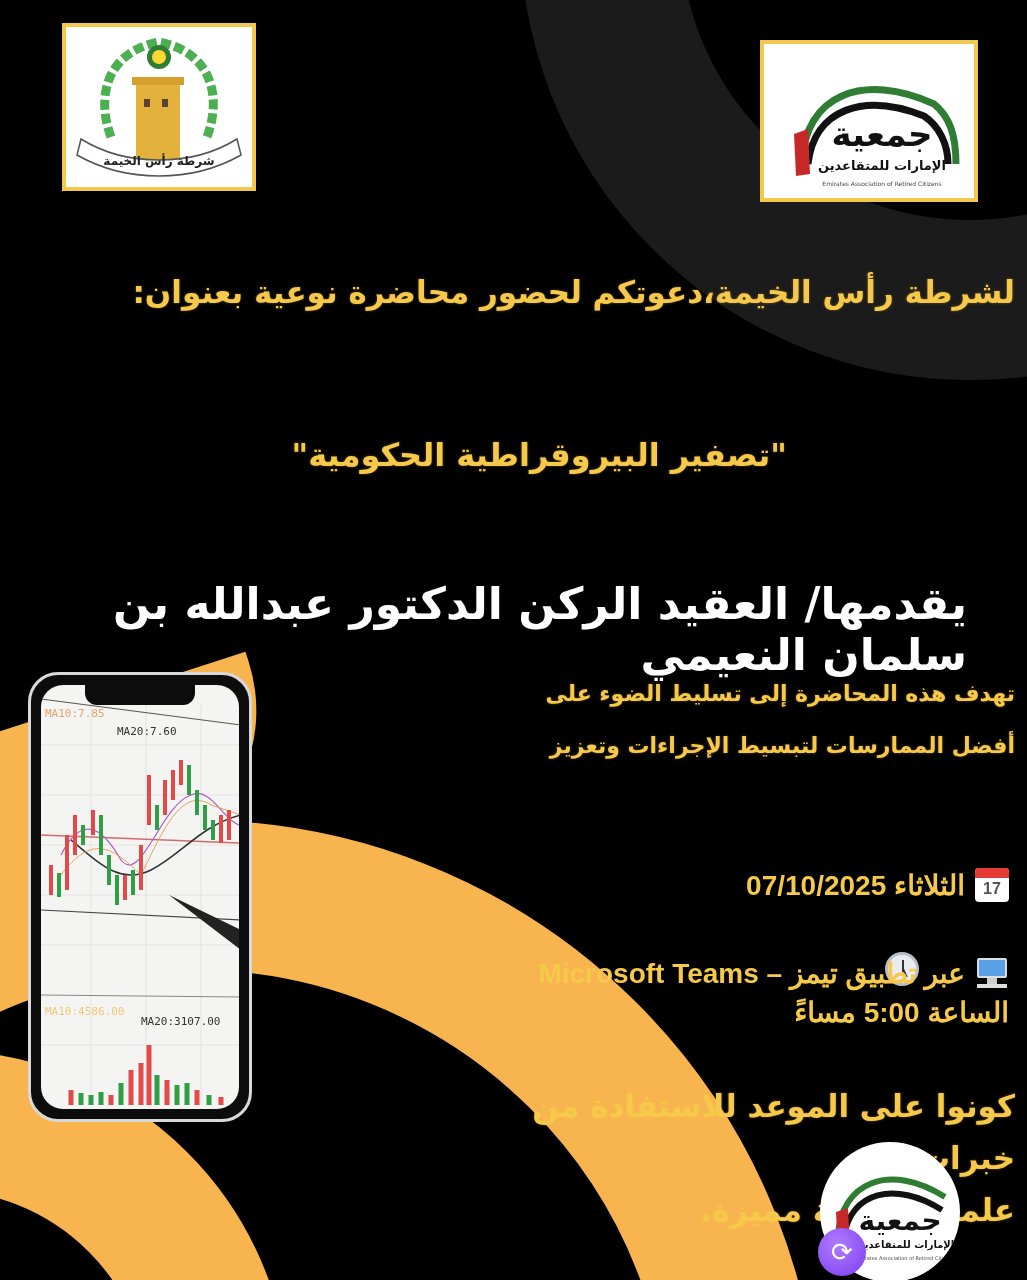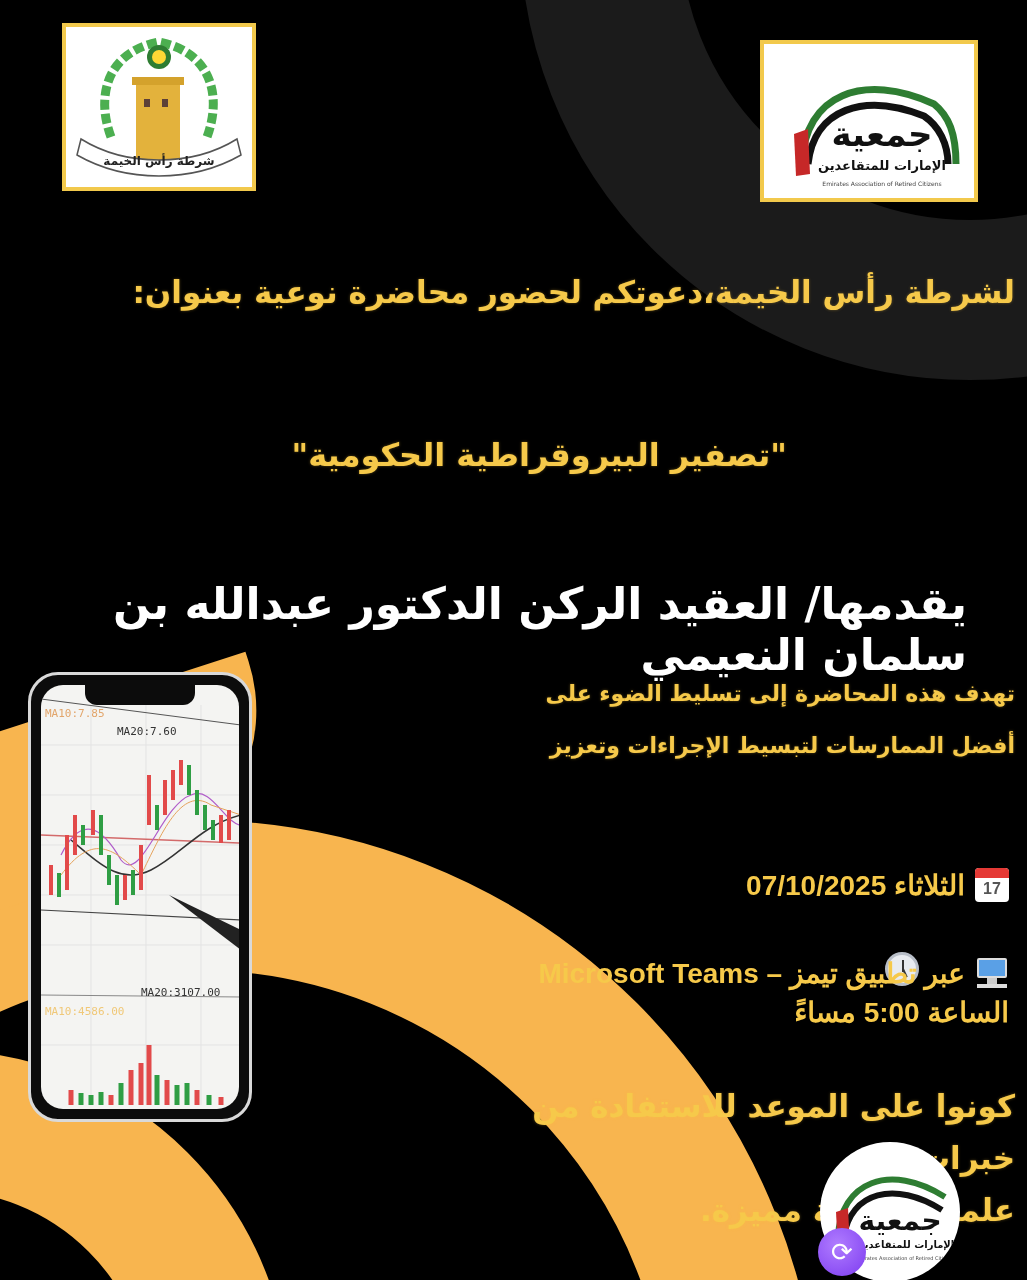--- a/index.html
+++ b/index.html
@@ -220,21 +220,21 @@
         <line x1="136" y1="420" x2="136" y2="400" stroke="#2f9e44"></line>
         <line x1="146" y1="420" x2="146" y2="398" stroke="#2f9e44"></line>
         <line x1="156" y1="420" x2="156" y2="405" stroke="#e24a4a"></line>
         <line x1="168" y1="420" x2="168" y2="410" stroke="#2f9e44"></line>
         <line x1="180" y1="420" x2="180" y2="412" stroke="#e24a4a"></line>
       </g>
     </svg>
     <div class="ma-label" style="left:4px;top:22px;color:#e2a56b;">MA10:7.85</div>
     <div class="ma-label" style="left:76px;top:40px;color:#333;text-align:right;">MA20:7.60</div>
     <div class="ma-label" style="left:4px;top:320px;color:#f0c878;text-align:right;">MA10:4586.00</div>
-    <div class="ma-label" style="left:100px;top:301px;color:#333;">MA20:3107.00</div>
+    <div class="ma-label" style="left:100px;top:330px;color:#333;">MA20:3107.00</div>
   </div>
 </div>
 
 <div class="avatar-badge">
   <svg width="140" height="140" viewBox="0 0 140 140">
     <path d="M18 95 C20 40 70 20 125 55" fill="none" stroke="#2e7d32" stroke-width="6"></path>
     <path d="M24 95 C30 50 75 38 122 68" fill="none" stroke="#111" stroke-width="6"></path>
     <path d="M16 70 L28 66 L30 105 L18 108 Z" fill="#c62828"></path>
     <text x="80" y="88" text-anchor="middle" font-size="28" font-weight="bold" font-family="DejaVu Sans, sans-serif" fill="#111">جمعية</text>
     <text x="85" y="106" text-anchor="middle" font-size="10" font-weight="bold" font-family="DejaVu Sans, sans-serif" fill="#111">الإمارات للمتقاعدين</text>

